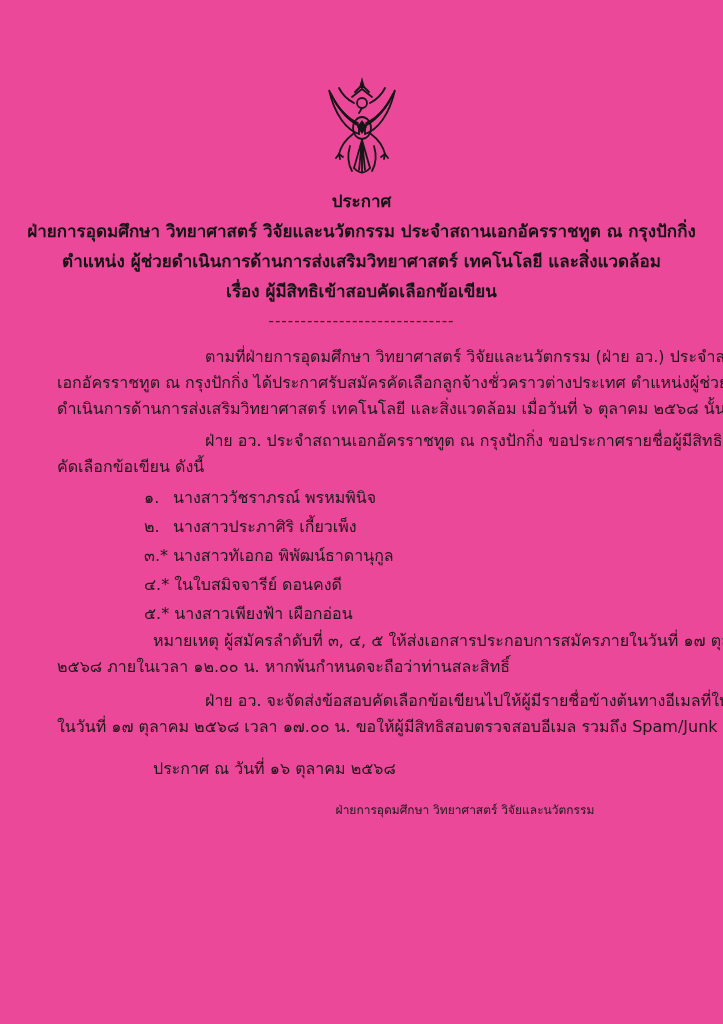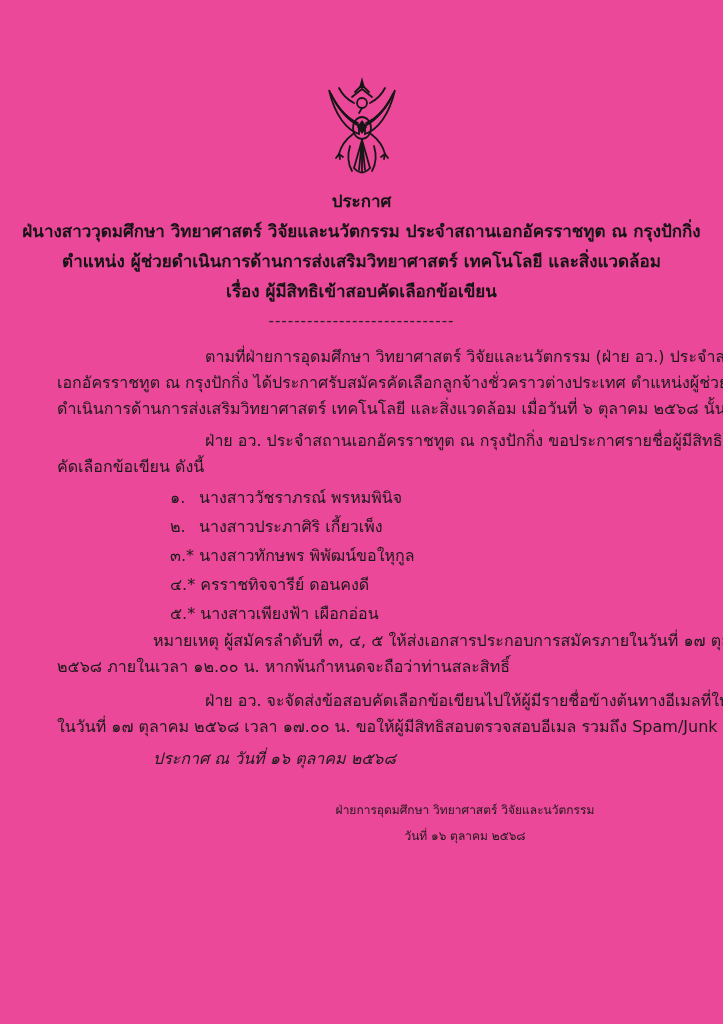--- a/index.html
+++ b/index.html
@@ -31,26 +31,26 @@
   }
   
   .body {
     position:absolute; top:344px; left:57px; width:611px;
     font-size:16px; line-height:26px; color:#1a1a1a;
   }
   .pline { white-space:nowrap; }
   .indent-first { padding-left:148px; }
   .indent-note { padding-left:96px; }
   .para2 { margin-top:6px; }
-  .candidates { margin-top:3px; margin-left:113px; }
+  .candidates { margin-top:3px; margin-left:87px; }
   .candidate { line-height:29px; white-space:nowrap; }
   .candidate .no { display:inline-block; min-width:24px; }
   .note { margin-top:0px; }
   .para4 { margin-top:8px; }
-  .issued { margin-top:6px;font-style:italic; }
+  .issued { margin-top:16px; }
   
   .signature {
     position:absolute; top:797px; left:300px; width:330px;
     text-align:center; font-size:12px; line-height:26px; color:#1a1a1a;
   }
   .sig-line { white-space:nowrap; }
 </style>
 </head>
 <body>
 
@@ -87,21 +87,21 @@
       <path d="M45 64 L37 92 M45 64 L42 94 M45 64 L45 96 M45 64 L48 94 M45 64 L53 92"></path>
       <path d="M37 92 Q45 101 53 92"></path>
 
       <path d="M33 70 C30 80 31 88 35 95"></path>
       <path d="M57 70 C60 80 59 88 55 95"></path>
     </svg>
   </div>
 
   <div class="header">
     <div class="line">ประกาศ</div>
-    <div class="line">ฝ่นางสาววุดมศึกษา วิทยาศาสตร์ วิจัยและนวัตกรรม ประจำสถานเอกอัครราชทูต ณ กรุงปักกิ่ง</div>
+    <div class="line">ฝ่ายการอุดมศึกษา วิทยาศาสตร์ วิจัยและนวัตกรรม ประจำสถานเอกอัครราชทูต ณ กรุงปักกิ่ง</div>
     <div class="line">ตำแหน่ง ผู้ช่วยดำเนินการด้านการส่งเสริมวิทยาศาสตร์ เทคโนโลยี และสิ่งแวดล้อม</div>
     <div class="line">เรื่อง ผู้มีสิทธิเข้าสอบคัดเลือกข้อเขียน</div>
     <div class="line divider">-----------------------------</div>
   </div>
 
   <div class="body">
 
     <div class="para1">
       <div class="pline indent-first">ตามที่ฝ่ายการอุดมศึกษา วิทยาศาสตร์ วิจัยและนวัตกรรม (ฝ่าย อว.) ประจำสถาน</div>
       <div class="pline">เอกอัครราชทูต ณ กรุงปักกิ่ง ได้ประกาศรับสมัครคัดเลือกลูกจ้างชั่วคราวต่างประเทศ ตำแหน่งผู้ช่วย</div>
@@ -117,25 +117,25 @@
       <div class="candidate">
         <span class="no">๑.</span>
         <span class="nm">นางสาววัชราภรณ์ พรหมพินิจ</span>
       </div>
       <div class="candidate">
         <span class="no">๒.</span>
         <span class="nm">นางสาวประภาศิริ เกี้ยวเพ็ง</span>
       </div>
       <div class="candidate">
         <span class="no">๓.*</span>
-        <span class="nm">นางสาวทักษพร พิพัฒน์ขอใหุกูล</span>
+        <span class="nm">นางสาวทัเอกอ พิพัฒน์ธาดานุกูล</span>
       </div>
       <div class="candidate">
         <span class="no">๔.*</span>
-        <span class="nm">ครราชทิจจารีย์ ดอนคงดี</span>
+        <span class="nm">ในใบสมิจจารีย์ ดอนคงดี</span>
       </div>
       <div class="candidate">
         <span class="no">๕.*</span>
         <span class="nm">นางสาวเพียงฟ้า เผือกอ่อน</span>
       </div>
     </div>
 
     <div class="note">
       <div class="pline indent-note">หมายเหตุ ผู้สมัครลำดับที่ ๓, ๔, ๕ ให้ส่งเอกสารประกอบการสมัครภายในวันที่ ๑๗ ตุลาคม</div>
       <div class="pline">๒๕๖๘ ภายในเวลา ๑๒.๐๐ น. หากพ้นกำหนดจะถือว่าท่านสละสิทธิ์</div>
@@ -147,16 +147,15 @@
     </div>
 
     <div class="issued">
       <div class="pline indent-note">ประกาศ ณ วันที่ ๑๖ ตุลาคม ๒๕๖๘</div>
     </div>
 
   </div>
 
   <div class="signature">
     <div class="sig-line">ฝ่ายการอุดมศึกษา วิทยาศาสตร์ วิจัยและนวัตกรรม</div>
-    <div class="sig-line">วันที่ ๑๖ ตุลาคม ๒๕๖๘</div>
   </div>
 
 </div>
 
 </body></html>

